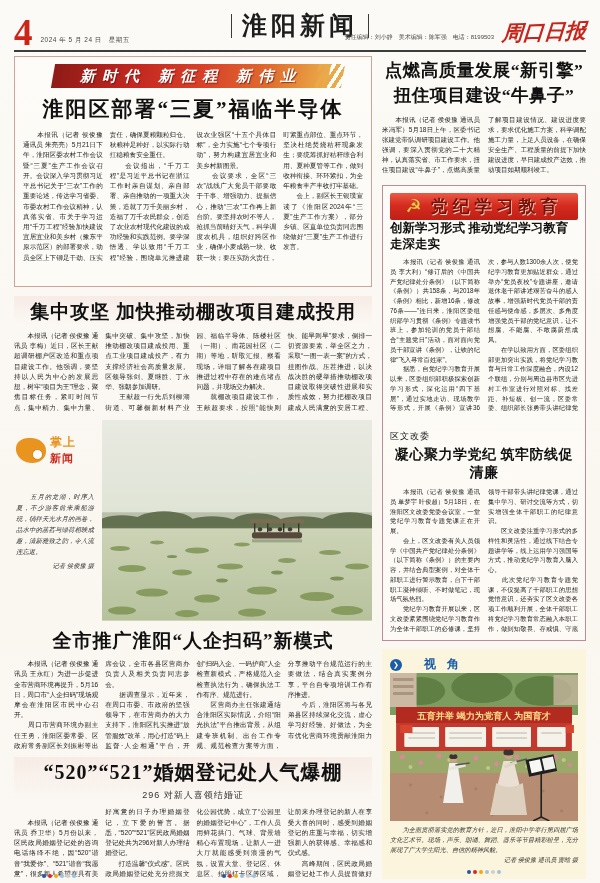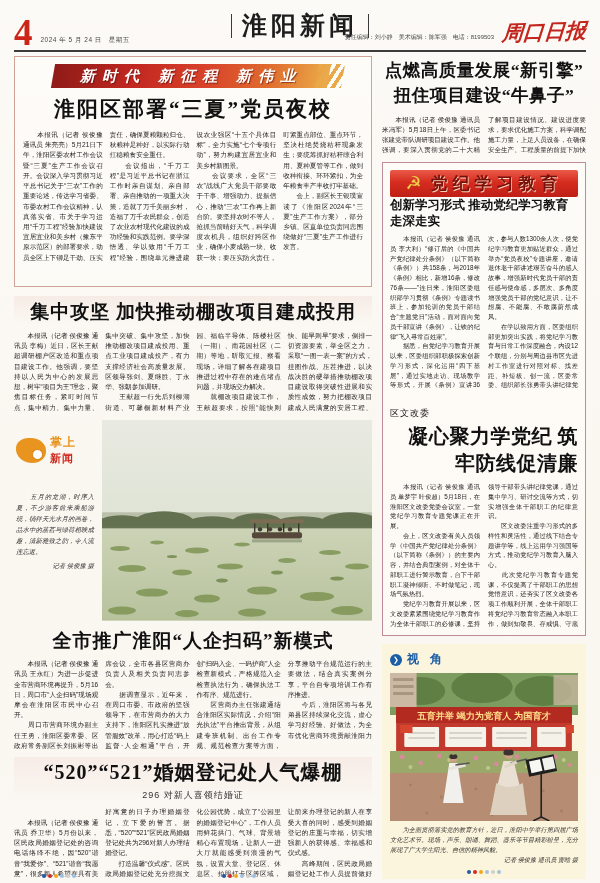--- a/index.html
+++ b/index.html
@@ -74,27 +74,27 @@
   .h-right { font-size:17.5px; line-height:1.4; letter-spacing:.5px; margin-top:2px; }
   .body-2col { column-count:2; column-gap:8px; font-size:6.5px; line-height:1.55; }
   .rb1 { height:102px; margin-top:8px; }
   .dbox { margin-top:9px; border:1px solid #bd8b9a; padding:7px 7px 5px; background:rgba(255,253,250,.5); }
   .dbanner { height:27px; background:linear-gradient(180deg,#ea5a48 0%,#d62c20 45%,#bf1f16 100%);
     display:flex; align-items:center; justify-content:center; gap:9px; border-radius:2px; }
   .dbanner-emblem { font-size:18px; line-height:1; color:#f6c94f; text-shadow:0 0 1px #a35a00; }
   .dbanner-title { font-family:"Liberation Serif","DejaVu Serif",serif; font-weight:bold; font-size:17px; letter-spacing:5px; color:#7a100c; text-shadow:0.8px 0.8px 0 rgba(255,240,210,.85); white-space:nowrap; }
   .kicker { font-size:9px; color:#222; margin:9px 0 3px; letter-spacing:1px; }
   .dh1 { font-size:12.5px; text-align:left; line-height:1.3; }
-  .dh2 { font-size:20px; text-align:right; letter-spacing:.5px; }
+  .dh2 { font-size:14px; text-align:center; letter-spacing:.5px; }
   .db1 { height:164px; margin-top:5px; }
   .db2 { height:148px; margin-top:5px; }
   .db1,.db2 { font-size:6.3px; }
   
   .shijiao { margin-top:8px; background:#fcf5dd; padding:7px 8px 5px; flex:1; }
-  .sj-head { display:flex; align-items:center; gap:5px; margin-bottom:5px; }
+  .sj-head { display:flex; align-items:center; gap:22px; }
   .sj-icon { width:12px; height:12px; border-radius:50%; background:#1b5ea6; color:#fff; font-size:7px; display:flex; align-items:center; justify-content:center; font-weight:bold; }
   .sj-label { font-family:"Liberation Serif","DejaVu Serif",serif; font-weight:bold; font-size:12px; color:#1b5ea6; letter-spacing:4px; }
   .photo2 svg { display:block; width:100%; height:148px; }
   .sj-caption { font-family:"Liberation Serif","DejaVu Serif",serif; font-style:italic; font-size:6.2px; line-height:1.6; color:#333; text-align:justify; margin-top:4px; }
   .sj-credit { font-family:"Liberation Serif","DejaVu Serif",serif; font-style:italic; font-size:6.2px; color:#333; text-align:right; margin-top:1px; }
   .sj-dots { margin-top:5px; }
 </style>
 </head>
 <body>
 
@@ -118,21 +118,21 @@
   <div class="hdr-rule"></div>
 
   <div class="main">
 
     <div class="colL">
 
       <div class="box1">
         <div class="era-banner">
           <span class="era-text">新时代 新征程 新伟业</span>
         </div>
-        <div class="serifhead h-lead">淮阳区部署“三夏”党员夜校</div>
+        <div class="serifhead h-lead">淮阳区部署“三夏”福临半导体</div>
         <div class="body-text body-4col b1">　　本报讯（记者 侯俊豫 通讯员 朱亮亮）5月21日下午，淮阳区委农村工作会议暨“三夏”生产工作会议召开。会议深入学习贯彻习近平总书记关于“三农”工作的重要论述，传达学习省委、市委农村工作会议精神，认真落实省、市关于学习运用“千万工程”经验加快建设宜居宜业和美乡村（豫东平原示范区）的部署要求，动员全区上下铆足干劲、压实责任，确保夏粮颗粒归仓、秋粮种足种好，以实际行动扛稳粮食安全重任。
 　　会议指出，“千万工程”是习近平总书记在浙江工作时亲自谋划、亲自部署、亲自推动的一项重大决策，造就了万千美丽乡村，造福了万千农民群众，创造了农业农村现代化建设的成功经验和实践范例。要学深悟透、学以致用“千万工程”经验，围绕单元推进建设农业强区“十五个具体目标”，全力实施“七个专项行动”，努力构建宜居宜业和美乡村新图景。
 　　会议要求，全区“三农”战线广大党员干部要敢于干事、增强动力、提振信心，推动“三农”工作再上新台阶。要坚持农时不等人，抢抓当前晴好天气，科学调度农机具，组织好跨区作业，确保小麦成熟一块、收获一块；要压实防火责任，盯紧重点部位、重点环节，坚决杜绝焚烧秸秆现象发生；要统筹抓好秸秆综合利用、夏种夏管等工作，做到收种衔接、环环紧扣，为全年粮食丰产丰收打牢基础。
 　　会上，副区长王银璞宣读了《淮阳区2024年“三夏”生产工作方案》，部分乡镇、区直单位负责同志围绕做好“三夏”生产工作进行发言。</div>
       </div>
 
       <div class="h2row">
         <div class="serifhead h-mid">集中攻坚  加快推动棚改项目建成投用</div>
       </div>
       <div class="body-text body-4col b2">　　本报讯（记者 侯俊豫 通讯员 李梅）近日，区长王献超调研棚户区改造和重点项目建设工作。他强调，要坚持以人民为中心的发展思想，树牢“项目为王”理念，聚焦目标任务，紧盯时间节点，集中精力、集中力量、集中突破、集中攻坚，加快推动棚改项目建成投用、重点工业项目建成投产，有力支撑经济社会高质量发展。区领导张剑、夏继胜、丁永华、张朝参加调研。

